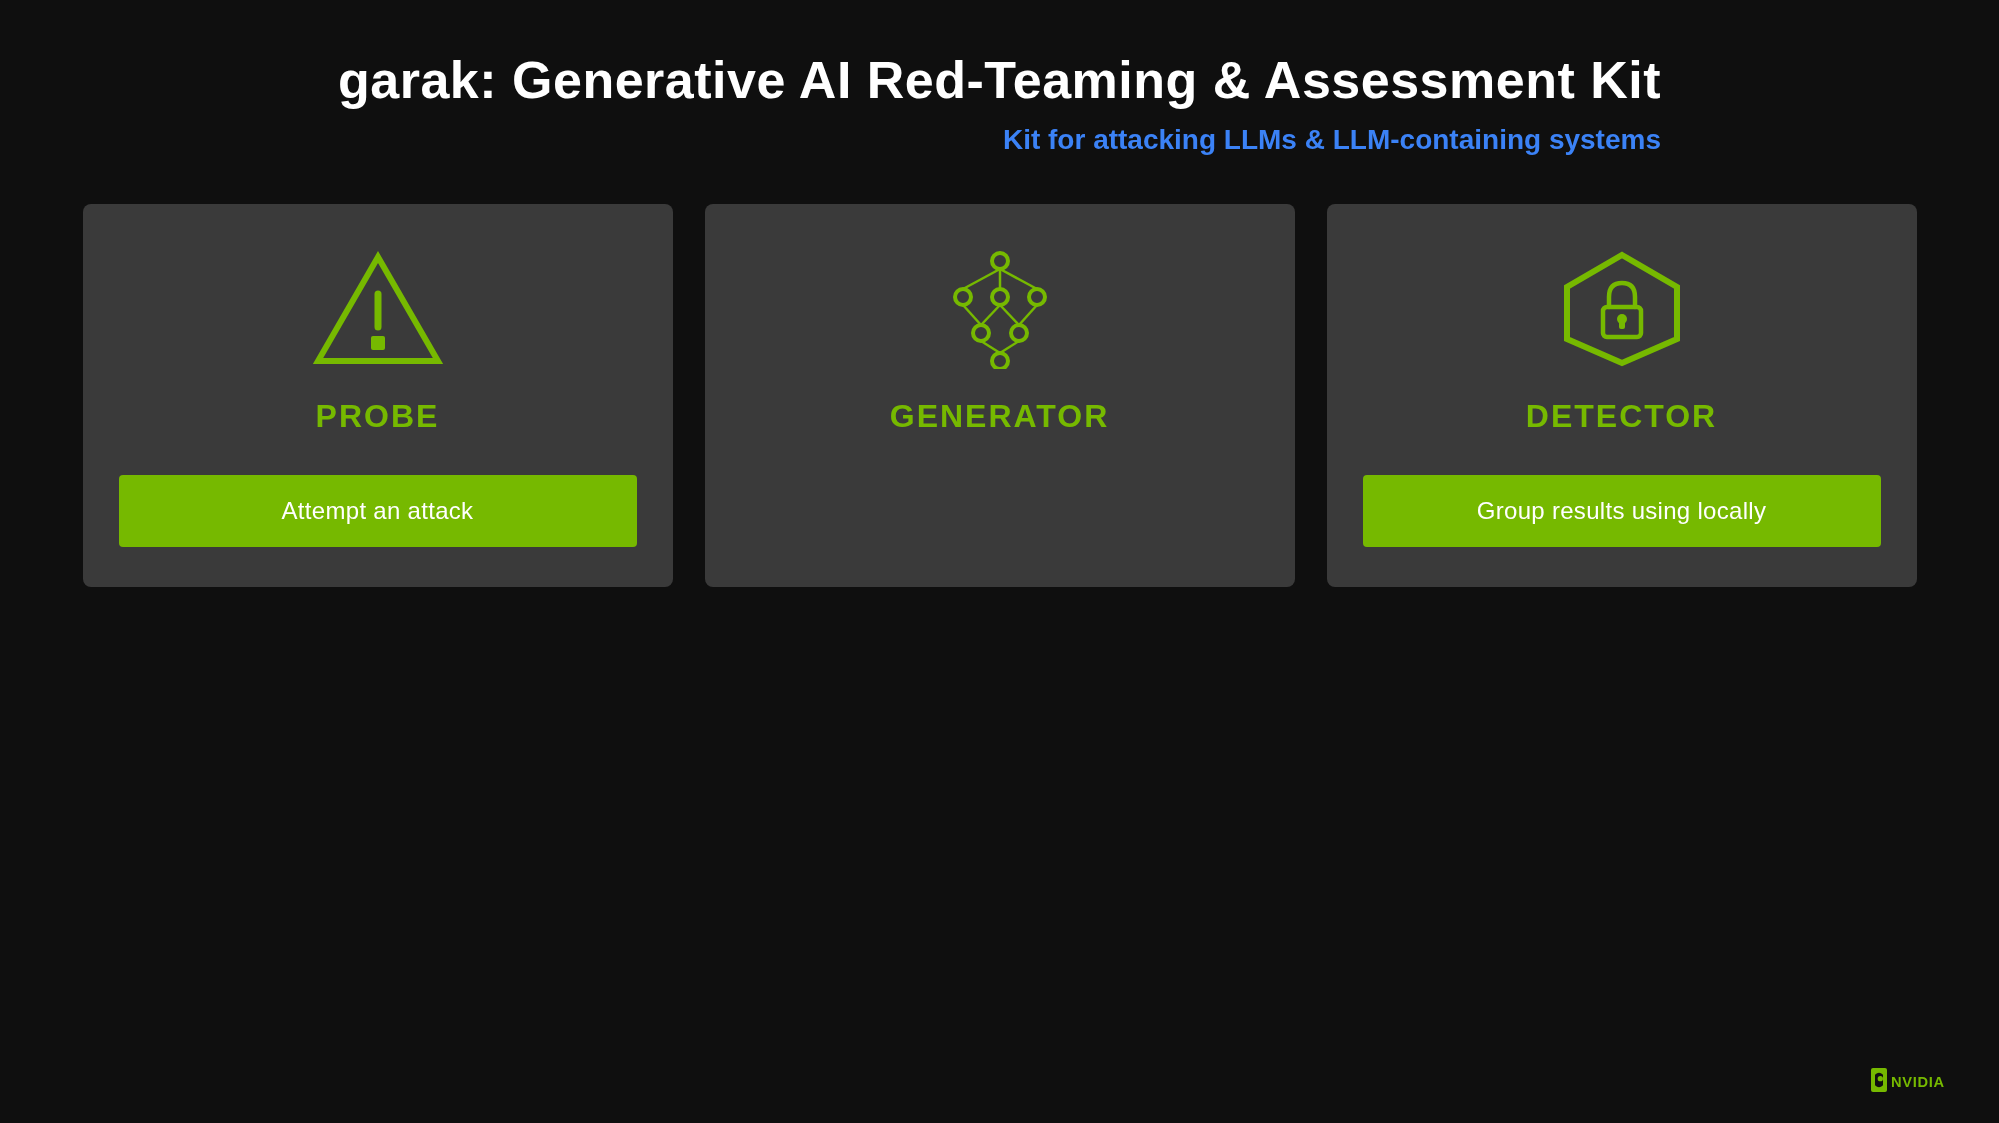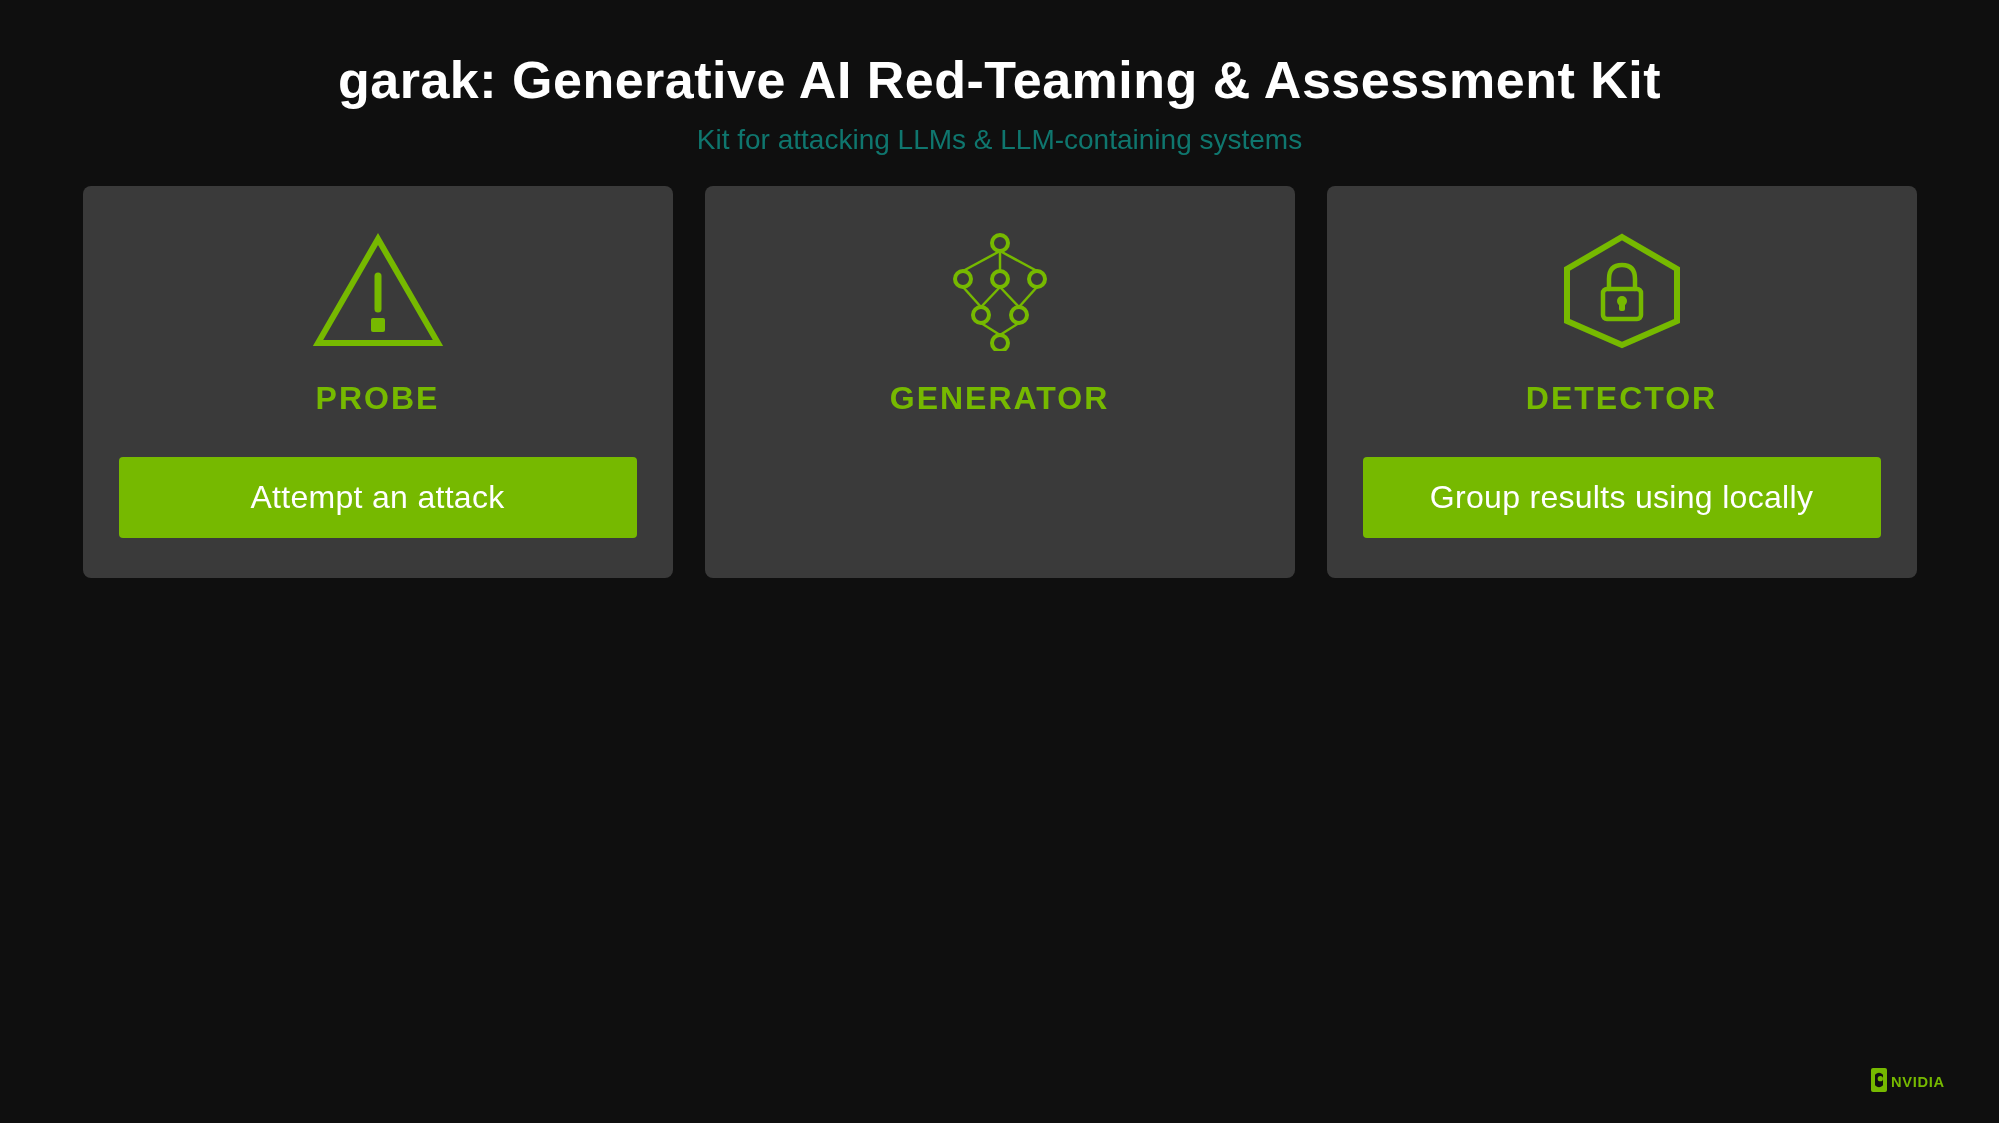--- a/index.html
+++ b/index.html
@@ -12,35 +12,37 @@
       display: flex;
       flex-direction: column;
       align-items: center;
       justify-content: flex-start;
       padding: 40px 60px;
       overflow: hidden;
     }
 
     .header {
       text-align: center;
+      margin-bottom: 18px;
       margin-top: 10px;
     }
 
     .main-title {
       color: #ffffff;
       font-size: 52px;
       font-weight: 900;
       letter-spacing: 0.5px;
       margin-bottom: 14px;
     }
 
     .subtitle {
-      color: #0f766e;
+      color: #3b82f6;
       font-size: 28px;
-      font-weight: 400;
+      font-weight: 700;
+      text-align: right;
     }
 
     .cards-container {
       display: flex;
       gap: 32px;
       width: 100%;
       max-width: 1880px;
       margin-top: 30px;
       justify-content: center;
     }
@@ -85,21 +87,21 @@
       flex-direction: column;
       gap: 14px;
     }
 
     .card-btn {
       background-color: #76b900;
       color: #ffffff;
       border: none;
       border-radius: 4px;
       padding: 22px 20px;
-      font-size: 32px;
+      font-size: 24px;
       font-weight: 500;
       text-align: center;
       cursor: pointer;
       width: 100%;
       letter-spacing: 0.3px;
     }
 
     .nvidia-logo {
       position: absolute;
       bottom: 28px;

